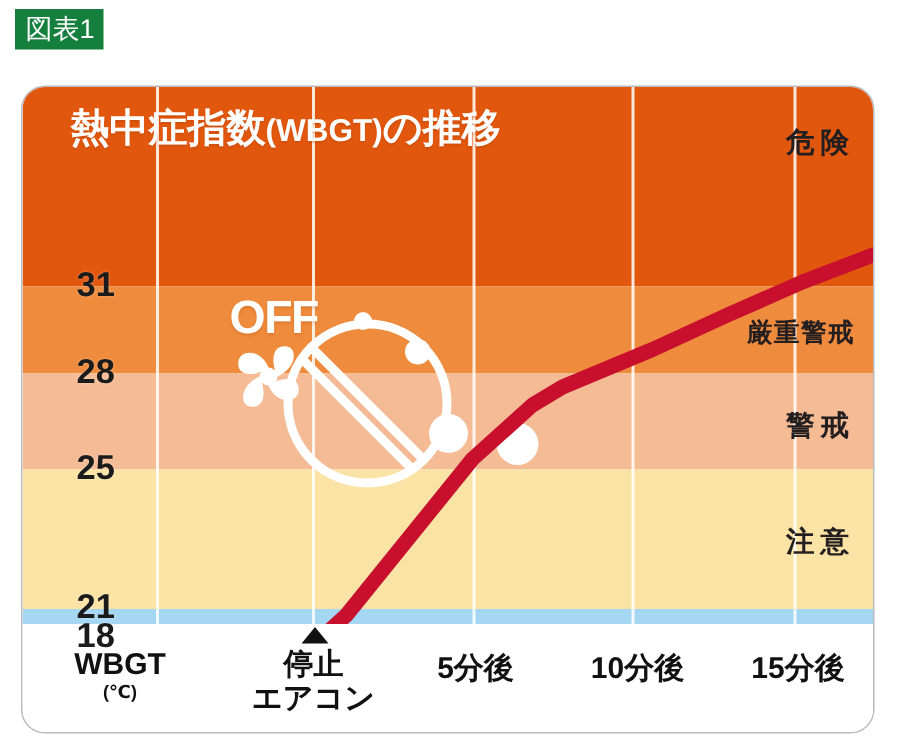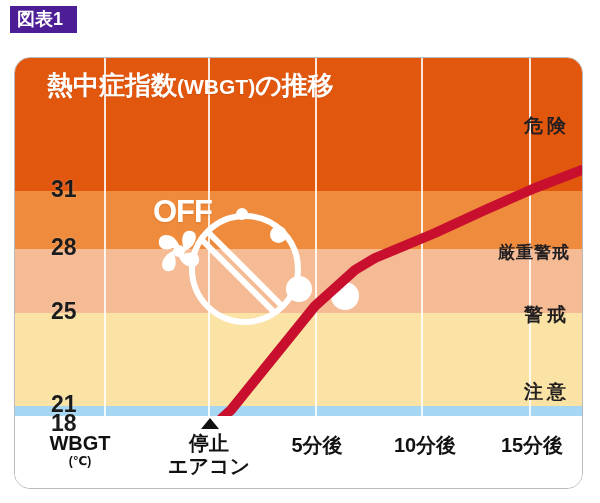--- a/index.html
+++ b/index.html
@@ -10,23 +10,23 @@
     overflow:hidden;
     position:relative;
   }
 
   
   #header{
     position:absolute;left:0;top:0;width:600px;height:46px;
   }
   #fig-badge{
     position:absolute;left:10px;top:6px;
-    background:#4c1d95;color:#ffffff;
-    font-size:18px;font-weight:bold;
-    padding:2px 14px 3px 7px;
+    background:#15803d;color:#ffffff;
+    font-size:18px;font-weight:normal;
+    padding:2px 6px 3px 7px;
     letter-spacing:0px;
     line-height:22px;
   }
   #header-title{
     position:absolute;left:77px;top:6px;
     font-size:19px;color:#111111;font-weight:bold;
     line-height:26px;
     white-space:nowrap;
   }
 
@@ -50,21 +50,20 @@
   .band{
     position:absolute;left:0;width:567px;
   }
   .band-label{
     position:absolute;right:12px;
     color:#231f20;
     font-weight:bold;
     font-size:19px;
     letter-spacing:4px;
     white-space:nowrap;
-    margin-top:31px;
   }
   .band-label.small{font-size:17px;letter-spacing:1px;}
 
   
   .vgrid{
     position:absolute;top:0;height:358px;width:2px;
     background:rgba(255,255,255,0.85);
   }
 
   

